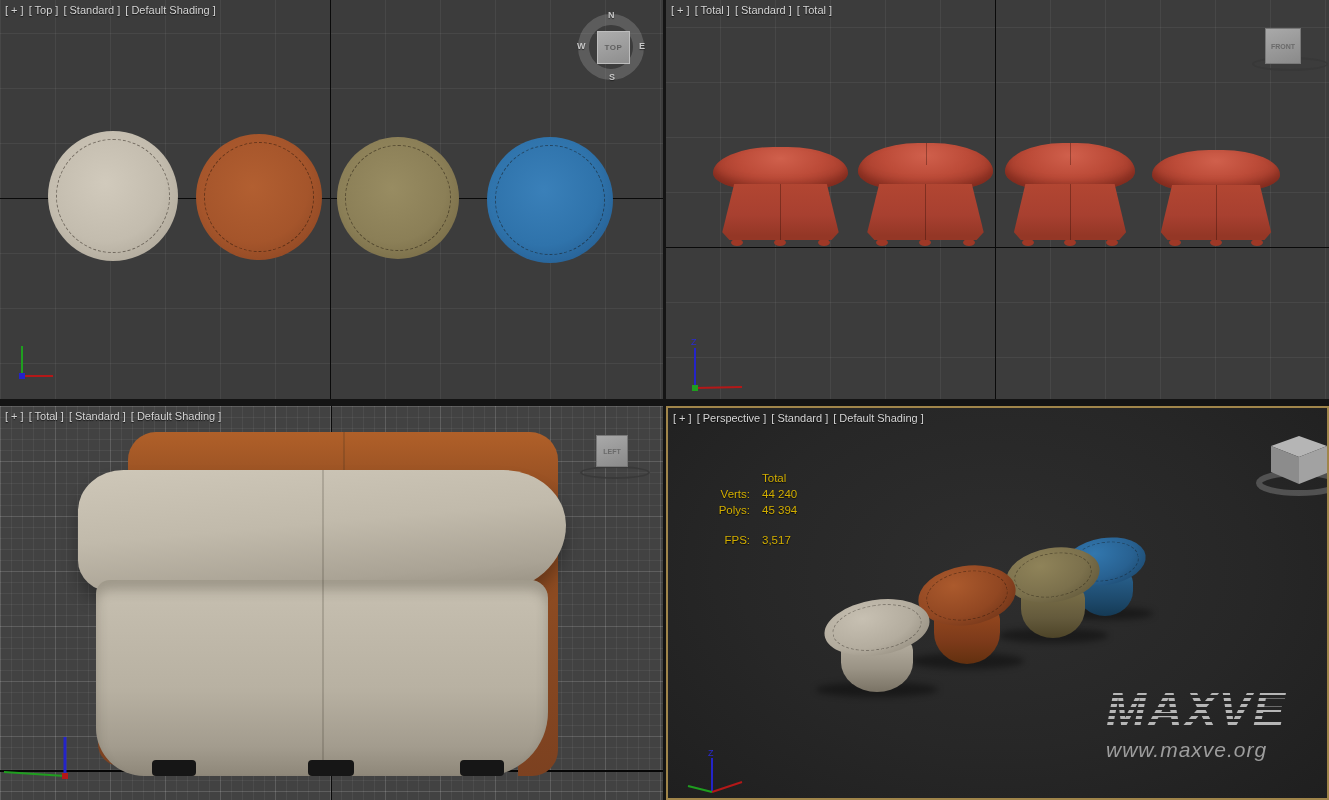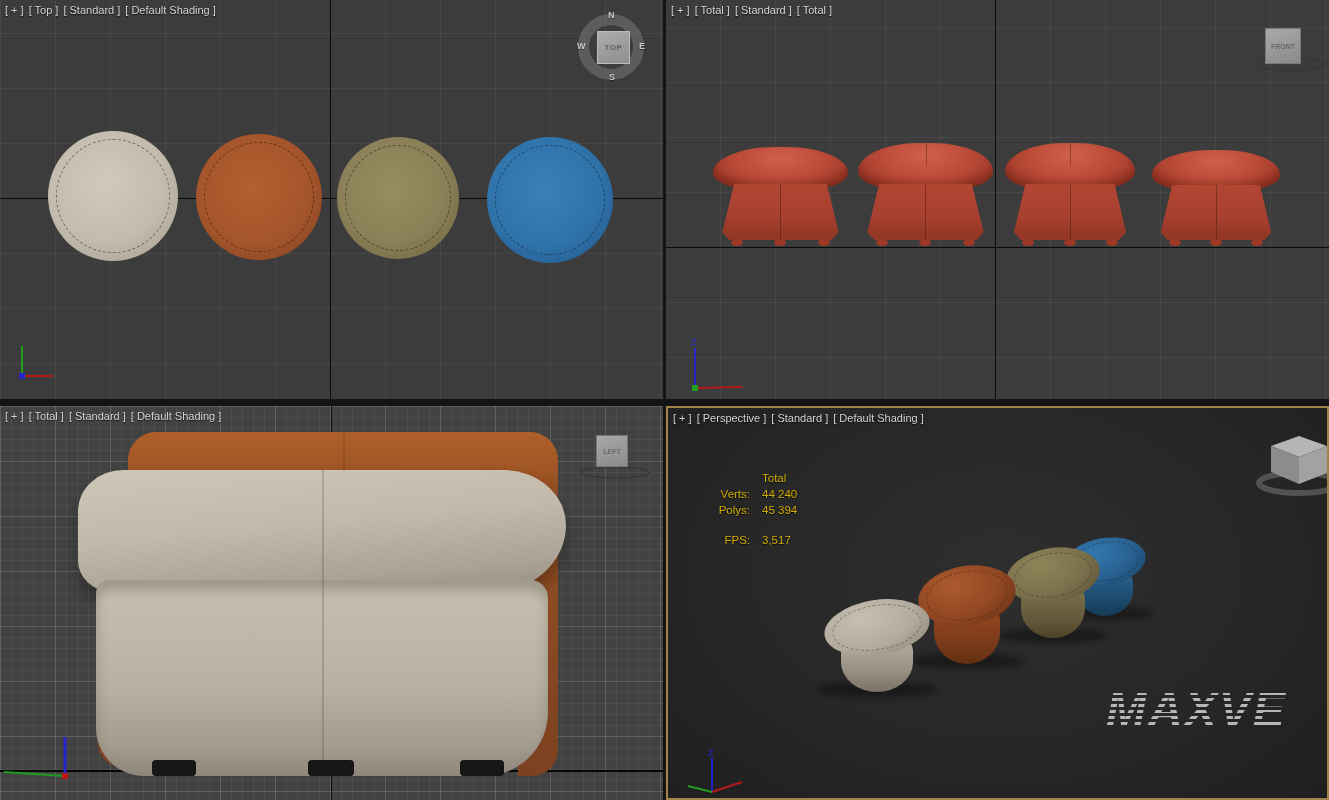--- a/index.html
+++ b/index.html
@@ -307,20 +307,21 @@
 
     <svg class="tripod" style="left:585px;top:22px;" width="92" height="66" viewBox="0 0 92 66">
       <ellipse cx="46" cy="53" rx="40" ry="10" fill="none" stroke="rgba(150,150,150,.40)" stroke-width="6"></ellipse>
       <polygon points="46,6 74,16 46,27 18,16" fill="#b5b5b5"></polygon>
       <polygon points="18,16 46,27 46,54 18,42" fill="#8c8c8c"></polygon>
       <polygon points="46,27 74,16 74,43 46,54" fill="#a2a2a2"></polygon>
     </svg>
 
     <div class="wm">
       <div class="wm-brand">MAXVE</div>
+      <div class="wm-url">www.maxve.org</div>
     </div>
 
     <svg class="tripod" style="left:16px;top:338px;" width="70" height="54" viewBox="0 0 70 54">
       <line x1="28" y1="46" x2="28" y2="12" stroke="#2424c8" stroke-width="2"></line>
       <text x="24" y="10" fill="#2a2ad0" font-size="9">Z</text>
       <line x1="28" y1="46" x2="58" y2="36" stroke="#b41818" stroke-width="2"></line>
       <line x1="28" y1="46" x2="4" y2="40" stroke="#1f9e1f" stroke-width="2"></line>
     </svg>
   </div>
 

